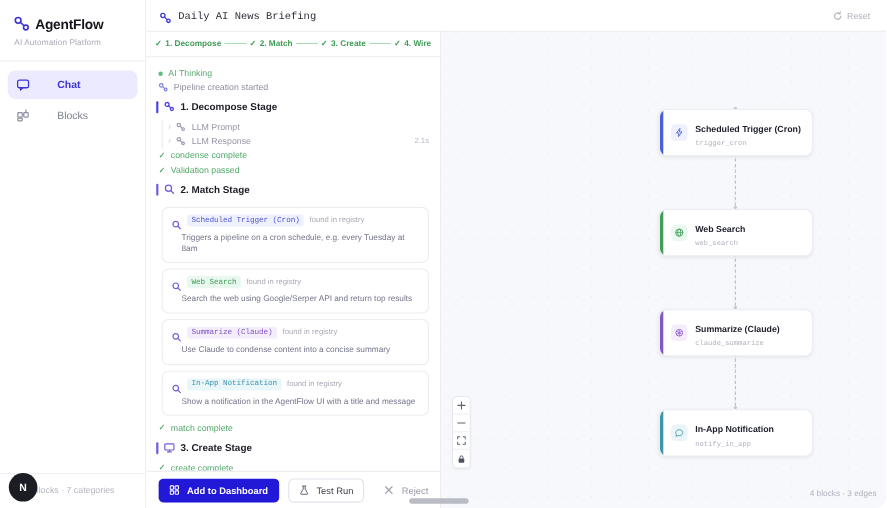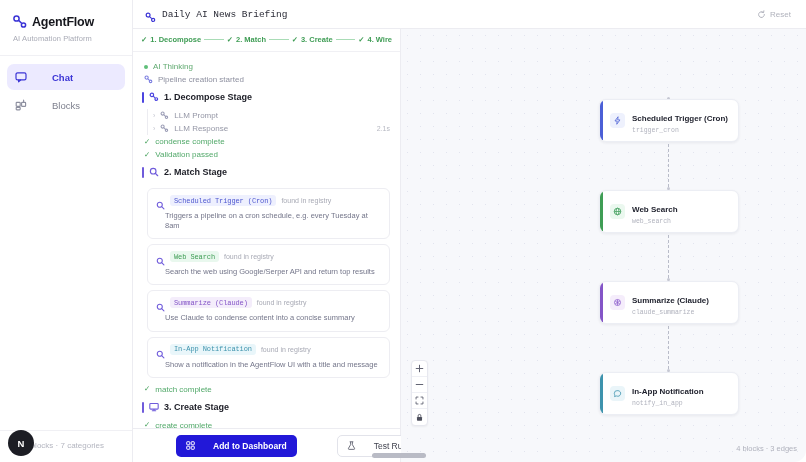--- a/index.html
+++ b/index.html
@@ -173,25 +173,24 @@
   .mc-icon { width: 9px; height: 9px; flex: 0 0 9px; }
 
   .actionbar {
     height: 34px; flex: 0 0 34px;
     border-top: 1px solid #ececf1;
     display: flex; align-items: center; gap: 8px;
     padding: 0 11px;
     background: #fff;
   }
   .btn {
-    display: inline-flex; align-items: center; gap: 18px;
+    display: inline-flex; align-items: center; gap: 7px;
     font-size: 8.5px; border-radius: 5px; cursor: pointer;
     padding: 5px 9px; white-space: nowrap; font-weight: 600;
     border: 1px solid transparent;
-    margin-left: 32px;
   }
   .btn-primary { background: #2218d8; color: #fff; }
   .btn-ghost { background: #fff; color: #40424e; border-color: #e2e3ea; font-weight: 500; }
   .btn-plain { background: transparent; color: #9a9cab; font-weight: 500; }
 
   
   .canvas {
     flex: 1; position: relative; min-width: 0;
     background: #f7f8fb;
     background-image: radial-gradient(#e2e4ee 0.8px, transparent 0.8px);

